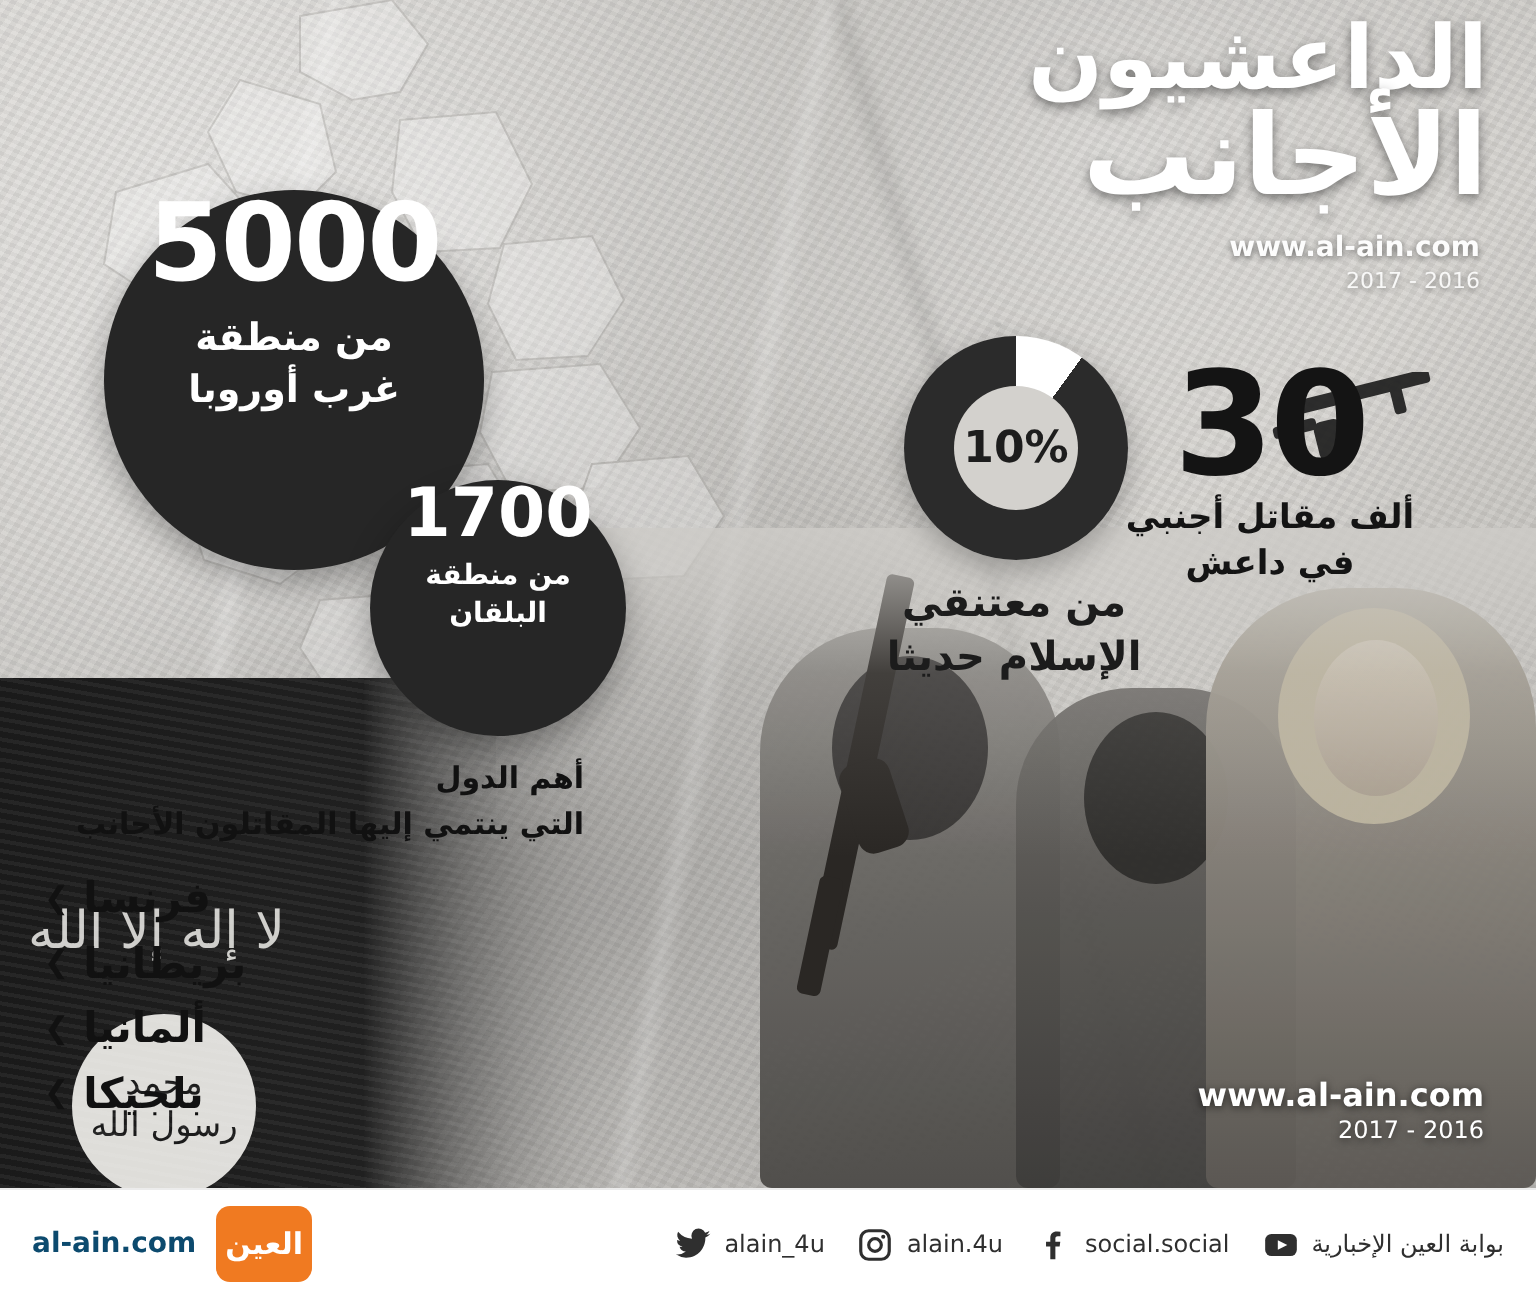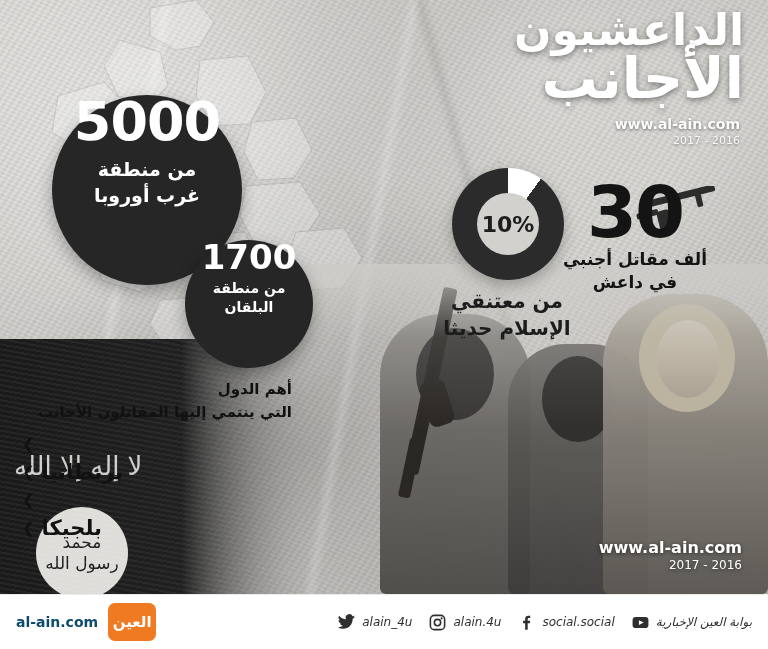--- a/index.html
+++ b/index.html
@@ -229,21 +229,21 @@
 
   
   .footer {
     position: absolute; left: 0; bottom: 0;
     width: 768px; height: 55px;
     background: #ffffff;
     display: flex; align-items: center; justify-content: space-between;
     padding: 0 16px;
     border-top: 1px solid #ececec;
   }
-  .socials { display: flex; align-items: center; gap: 16px; direction: ltr; font-style: italic; }
+  .socials { display: flex; align-items: center; gap: 16px; direction: ltr; }
   .social { display: flex; align-items: center; gap: 6px; color: #2f2f2f; font-size: 12px; }
   .sicon { width: 19px; height: 19px; display: inline-flex; align-items: center; justify-content: center; }
   .sicon svg { width: 19px; height: 19px; }
   .footer-right { display: flex; align-items: center; gap: 10px; direction: ltr; }
   .footer-right .url { color: #0c4a6e; font-size: 14px; font-weight: bold; }
   .logo {
     width: 48px; height: 38px; border-radius: 7px;
     background: #f07a21; color: #fff;
     display: flex; align-items: center; justify-content: center;
     font-size: 15px; font-weight: bold;
@@ -357,27 +357,29 @@
     </div>
   </div>
 
   <div class="countries">
     <div class="title">
       <div>أهم الدول</div>
       <div>التي ينتمي إليها المقاتلون الأجانب</div>
     </div>
     <ul>
       <li>
+        <span>فرنسا</span>
         <span class="chev">❯</span>
       </li>
       <li>
         <span>بريطانيا</span>
         <span class="chev">❯</span>
       </li>
       <li>
+        <span>ألمانيا</span>
         <span class="chev">❯</span>
       </li>
       <li>
         <span>بلجيكا</span>
         <span class="chev">❯</span>
       </li>
     </ul>
   </div>
 
   <div class="wm-bottom">

